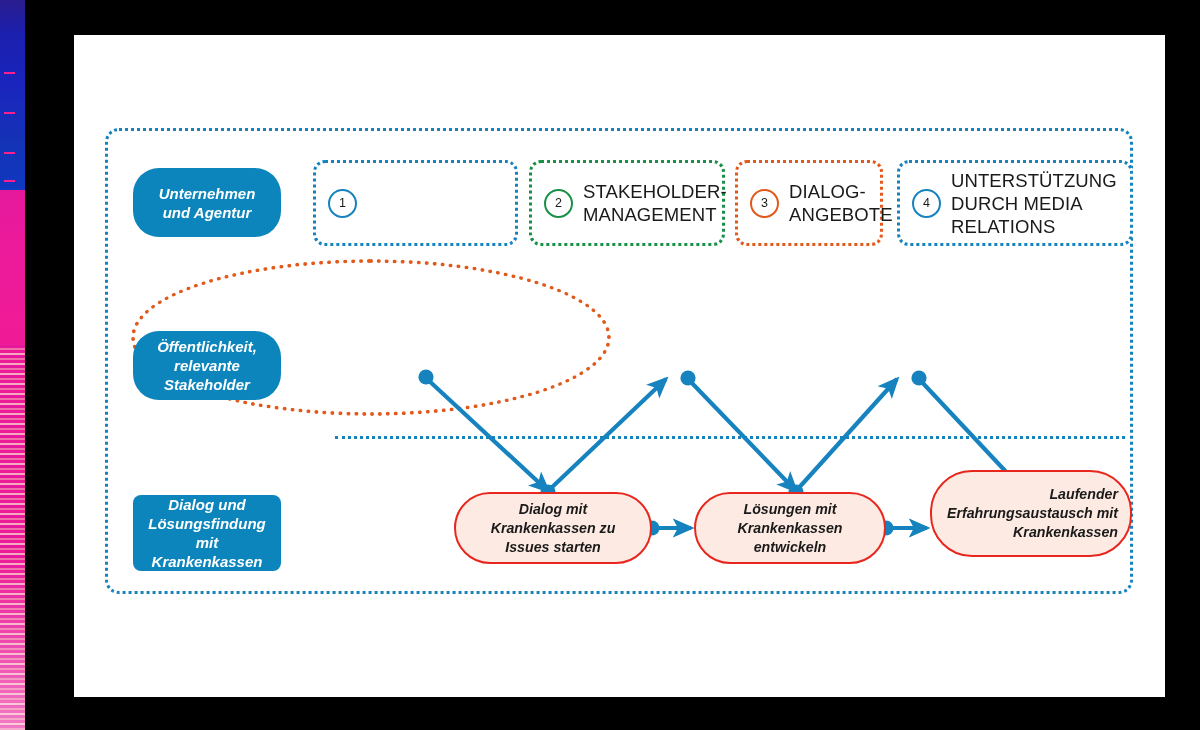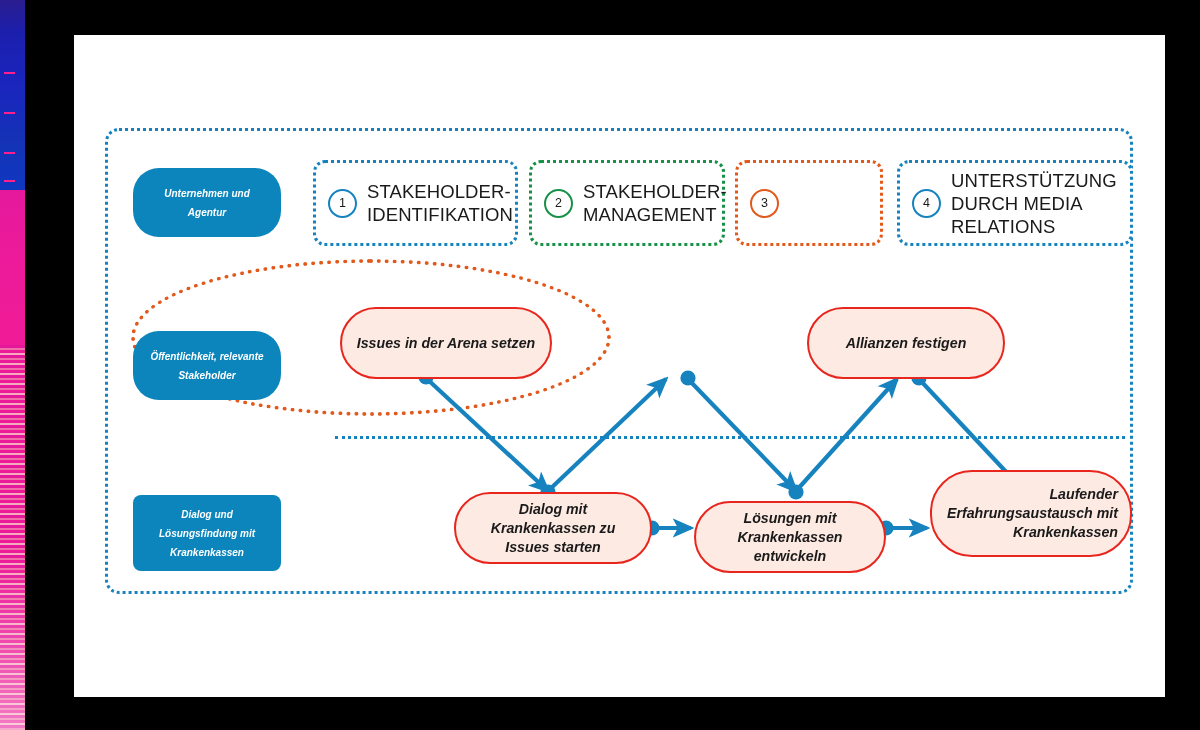--- a/index.html
+++ b/index.html
@@ -36,21 +36,21 @@
   #divider{position:absolute;left:261px;top:401px;width:790px;height:0;
     border-top:3px dotted #1683bf;}
 
   
   #orange-ellipse{position:absolute;left:57px;top:224px;width:480px;height:157px;
     border:4px dotted #e2591c;border-radius:50%;box-sizing:border-box;}
 
   
   .lane{position:absolute;background:#0b85bb;border-radius:26px;color:#fff;
     display:flex;align-items:center;justify-content:center;text-align:center;
-    font-style:italic;font-weight:bold;font-size:10px;line-height:19px;padding:4px 12px;box-sizing:border-box;}
+    font-style:italic;font-weight:bold;font-size:15px;line-height:19px;padding:4px 12px;box-sizing:border-box;}
   #lane-0{left:59px;top:133px;width:148px;height:69px;}
   #lane-1{left:59px;top:275px;width:148px;height:69px;margin-top:21px;}
   #lane-2{left:59px;top:460px;width:148px;height:76px;border-radius:8px;}
 
   
   .phase{position:absolute;background:#fff;border-radius:12px;box-sizing:border-box;
     display:flex;align-items:center;gap:10px;padding:6px 10px 6px 12px;}
   .phase .num{flex:0 0 auto;width:25px;height:25px;border-radius:50%;border:2px solid #1683bf;
     background:#fff;display:flex;align-items:center;justify-content:center;
     font-size:12.5px;color:#1a1a1a;font-family:"Liberation Sans",sans-serif;}
@@ -64,21 +64,21 @@
 
   
   .node{position:absolute;background:#fdeae3;border:2.6px solid #e8261d;border-radius:42px;
     display:flex;align-items:center;justify-content:center;text-align:center;
     font-style:italic;font-weight:bold;font-size:14.2px;line-height:19px;color:#1a1a1a;
     box-sizing:border-box;padding:4px 12px;}
   #node-issues{left:266px;top:272px;width:212px;height:72px;}
   #node-allianzen-bilden{left:513px;top:272px;width:202px;height:72px;}
   #node-allianzen-festigen{left:733px;top:272px;width:198px;height:72px;}
   #node-dialog-start{left:380px;top:457px;width:198px;height:72px;align-items:center;}
-  #node-loesungen{left:620px;top:457px;width:192px;height:72px;margin-top:9px;}
+  #node-loesungen{left:620px;top:457px;width:192px;height:72px;}
   #node-erfahrung{left:856px;top:435px;width:202px;height:87px;text-align:right;}
 
   
   #connectors{position:absolute;left:0;top:0;width:1091px;height:662px;overflow:visible;}
 </style>
 </head>
 <body>
 
 <div id="stage">
 
@@ -103,28 +103,28 @@
     </div>
     <div class="lane" id="lane-1">
       <span>Öffentlichkeit, relevante Stakeholder</span>
     </div>
     <div class="lane" id="lane-2">
       <span>Dialog und Lösungsfindung mit Krankenkassen</span>
     </div>
 
     <div class="phase" id="phase-0">
       <span class="num">1</span>
-      <span class="ptxt">STAKEHOLDER-IDENTIFIKATION</span>
     </div>
     <div class="phase" id="phase-1">
       <span class="num">2</span>
       <span class="ptxt">STAKEHOLDER-MANAGEMENT</span>
     </div>
     <div class="phase" id="phase-2">
       <span class="num">3</span>
+      <span class="ptxt">DIALOG-ANGEBOTE</span>
     </div>
     <div class="phase" id="phase-3">
       <span class="num">4</span>
       <span class="ptxt">UNTERSTÜTZUNG DURCH MEDIA RELATIONS</span>
     </div>
 
     <svg id="connectors" viewBox="0 0 1091 662">
       <defs>
         <marker id="ah" viewBox="0 0 10 10" refX="8.4" refY="5" markerWidth="5.2" markerHeight="5.2" orient="auto-start-reverse">
           <path d="M0,0.6 L10,5 L0,9.4 L2.4,5 Z" fill="#1683bf"></path>
@@ -143,26 +143,20 @@
         <circle cx="352" cy="342" r="7.6"></circle>
         <circle cx="474" cy="457" r="7.6"></circle>
         <circle cx="614" cy="343" r="7.6"></circle>
         <circle cx="722" cy="457" r="7.6"></circle>
         <circle cx="845" cy="343" r="7.6"></circle>
         <circle cx="578" cy="493" r="7.6"></circle>
         <circle cx="812" cy="493" r="7.6"></circle>
       </g>
     </svg>
 
-    <div class="node" id="node-issues">
-      <span>Issues in der Arena setzen</span>
-    </div>
-    <div class="node" id="node-allianzen-festigen">
-      <span>Allianzen festigen</span>
-    </div>
     <div class="node" id="node-dialog-start">
       <span>Dialog mit Krankenkassen zu Issues starten</span>
     </div>
     <div class="node" id="node-loesungen">
       <span>Lösungen mit Krankenkassen entwickeln</span>
     </div>
     <div class="node" id="node-erfahrung">
       <span>Laufender Erfahrungsaustausch mit Krankenkassen</span>
     </div>
 

